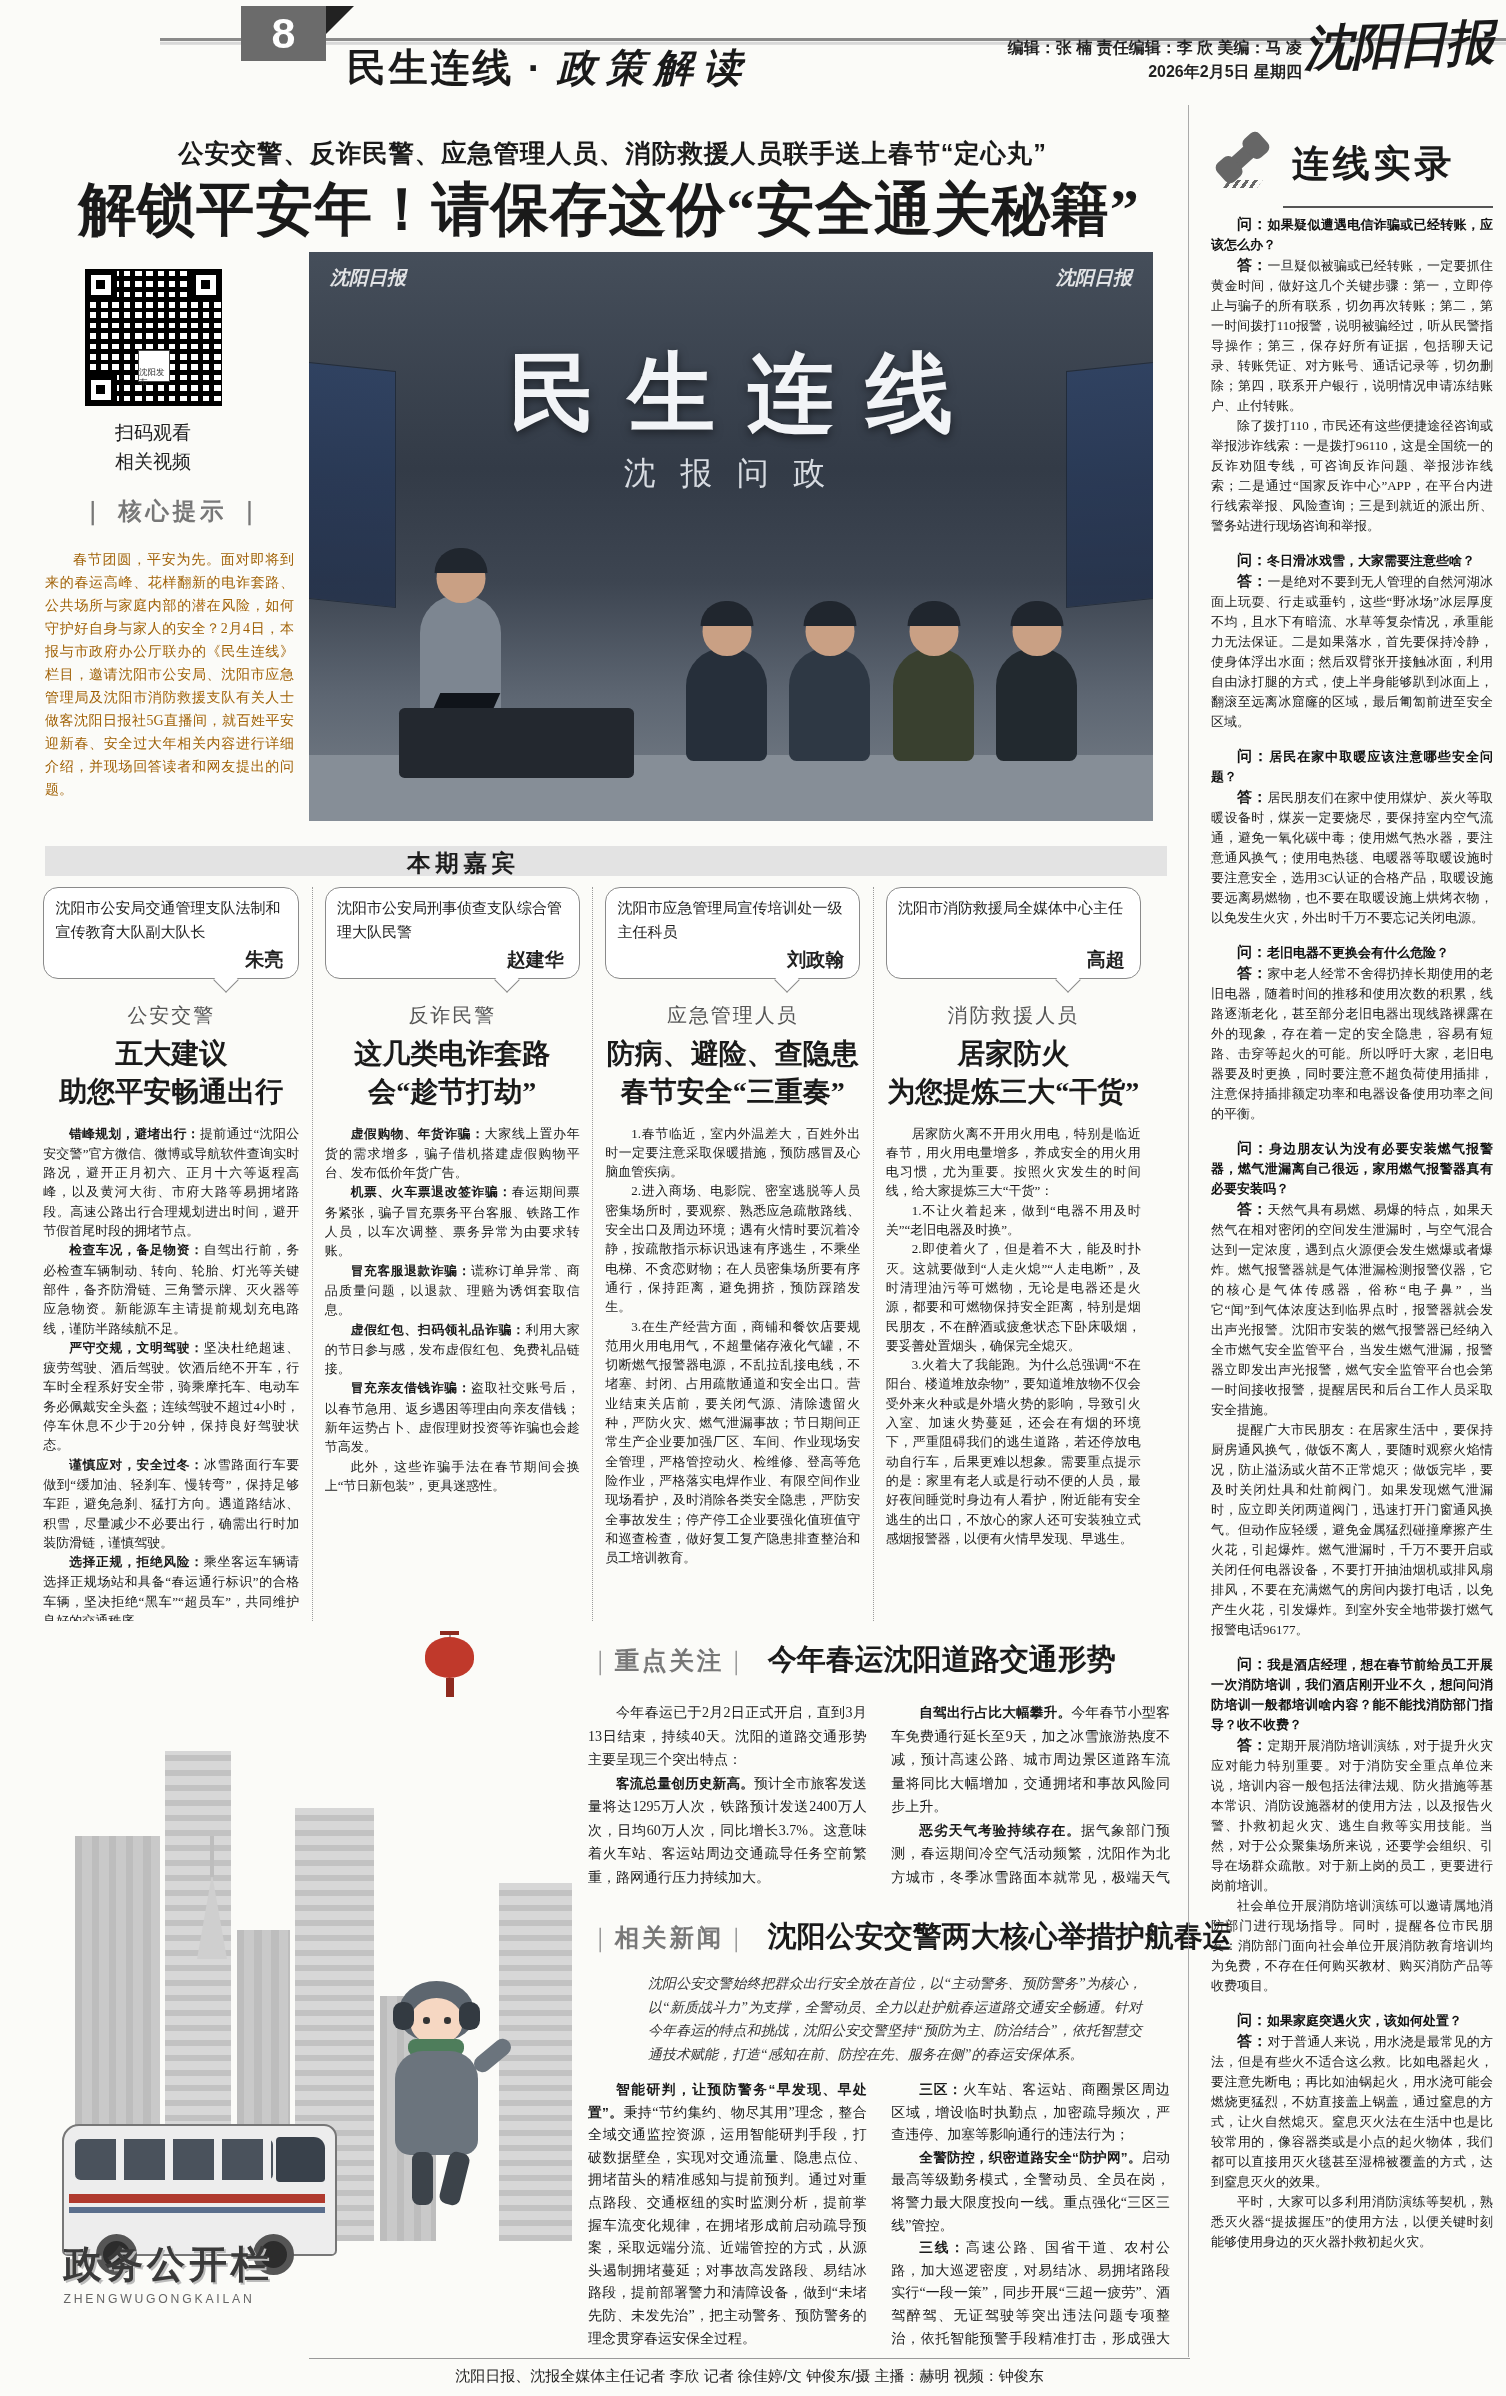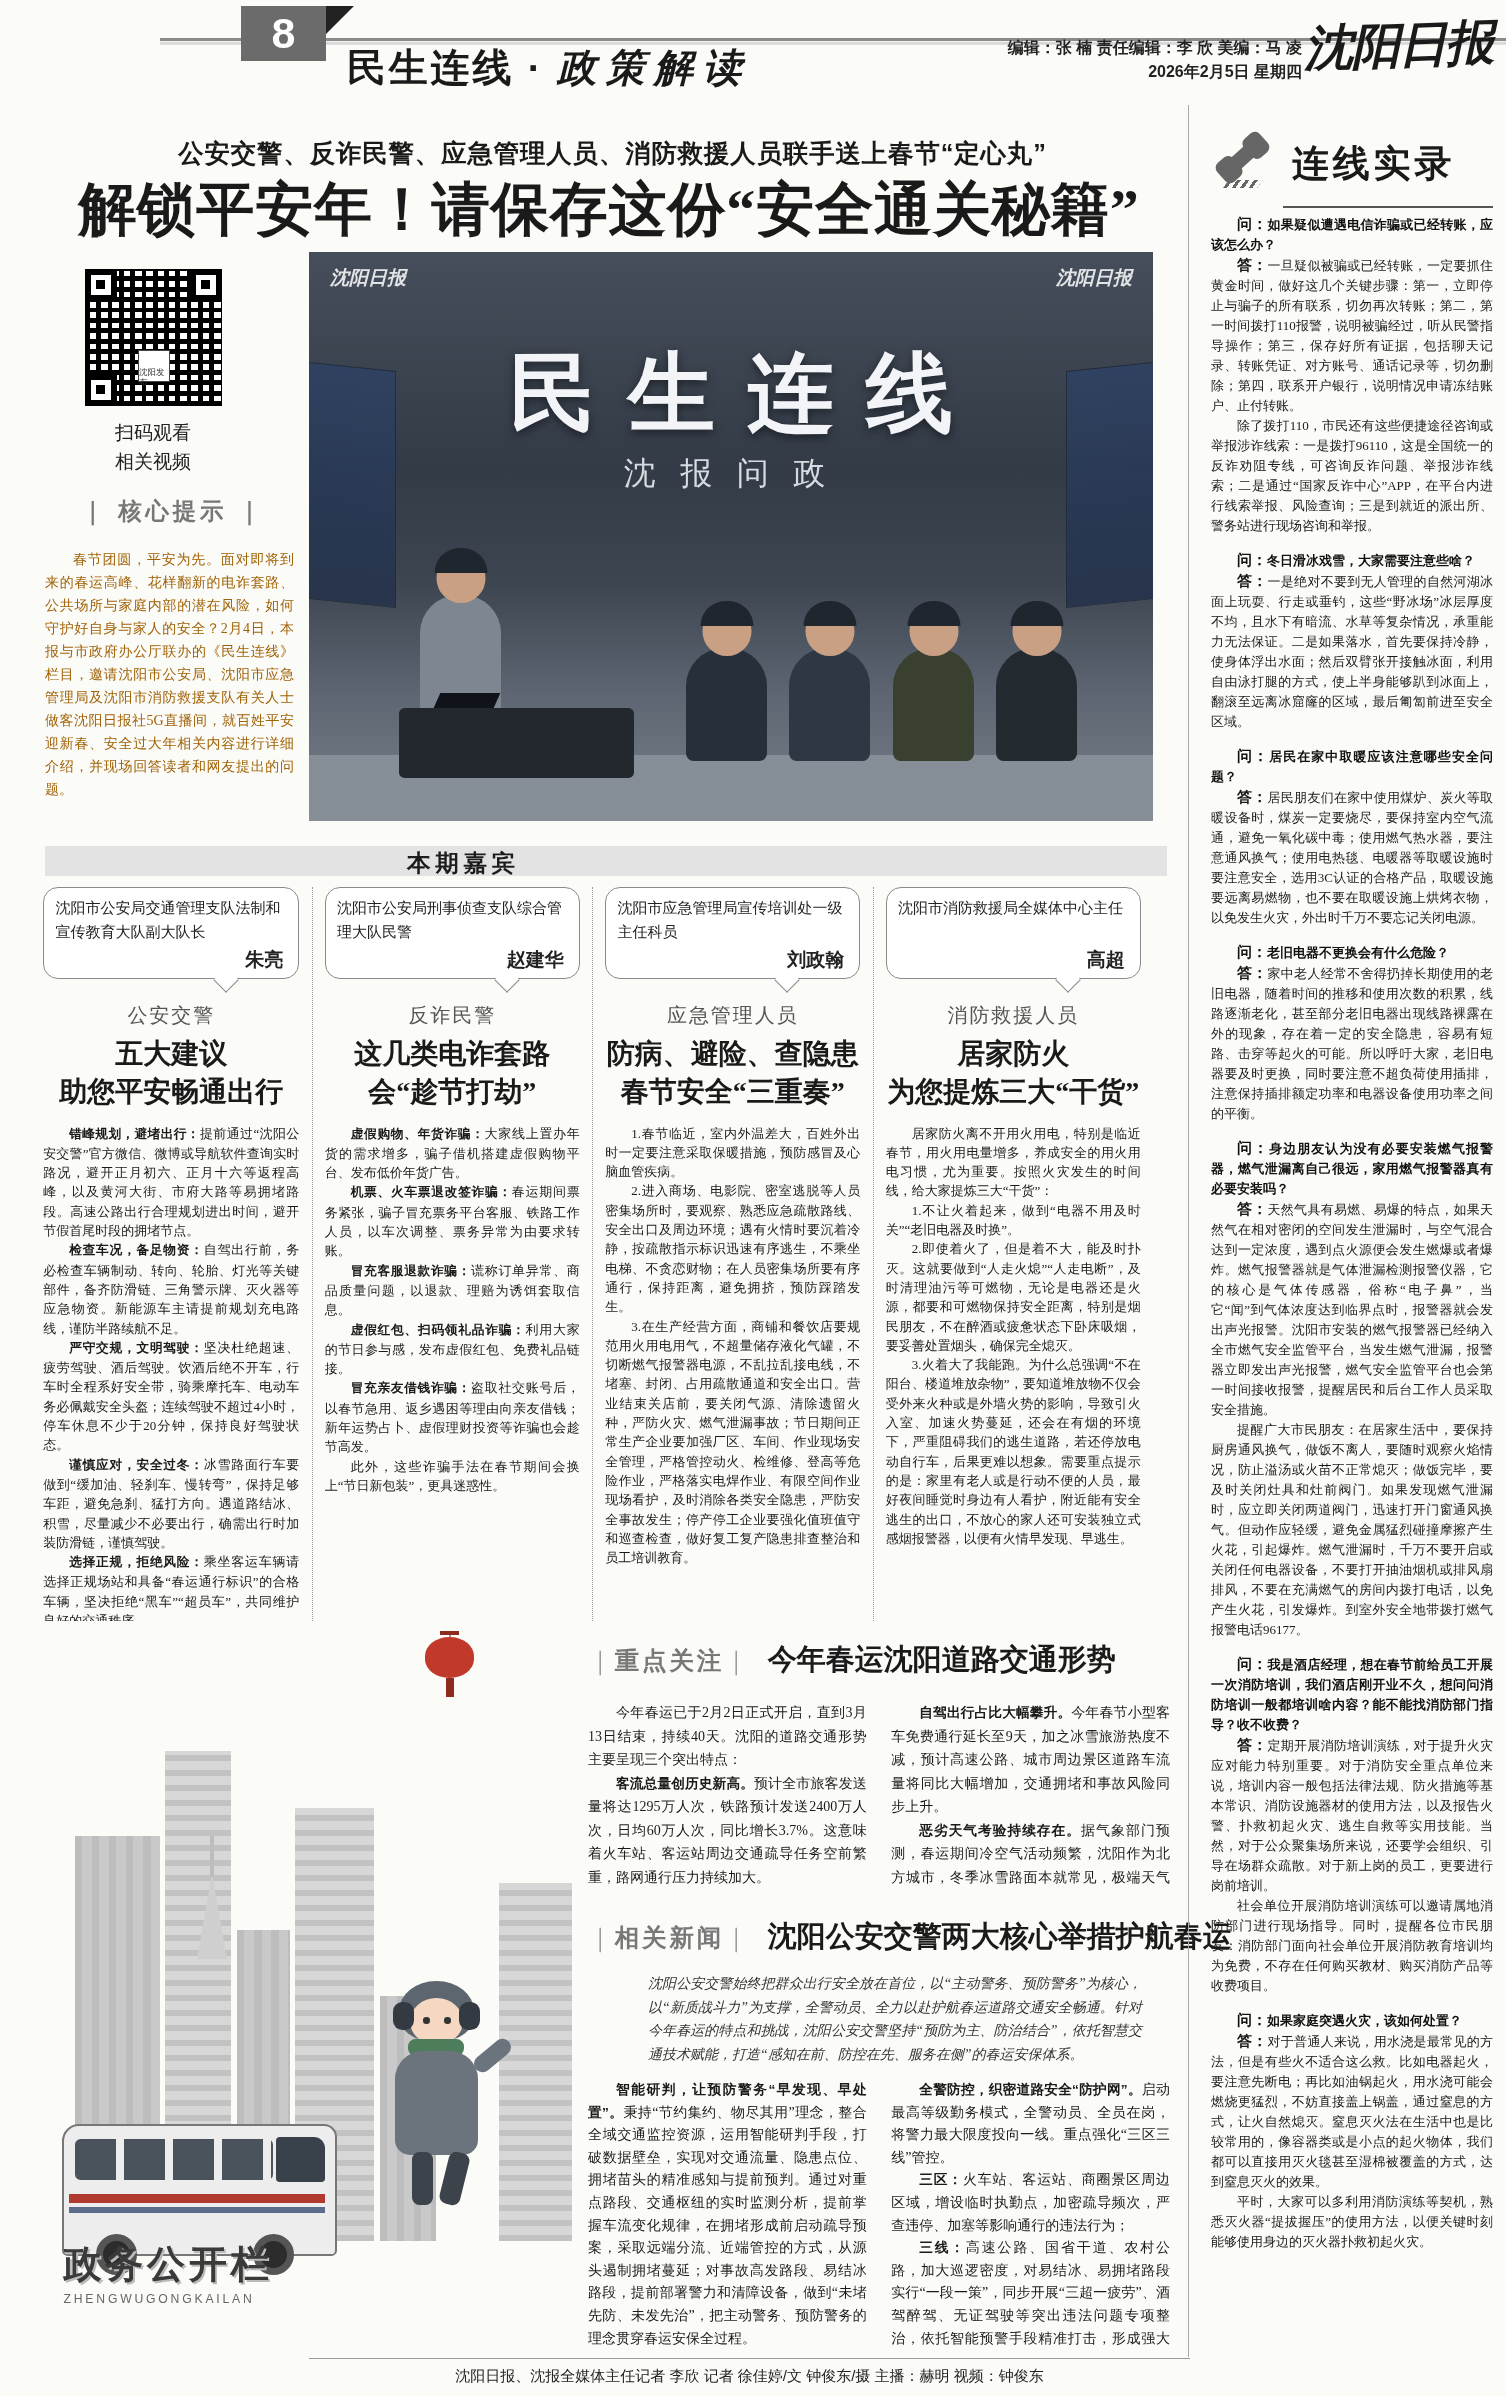--- a/index.html
+++ b/index.html
@@ -334,22 +334,22 @@
   </div>
 
   <div class="sec" id="related-sec">
     <div class="sec-head">
       <span class="sec-label">相关新闻</span>
       <span class="sec-title">沈阳公安交警两大核心举措护航春运</span>
     </div>
     <div class="rel-intro">沈阳公安交警始终把群众出行安全放在首位，以“主动警务、预防警务”为核心，以“新质战斗力”为支撑，全警动员、全力以赴护航春运道路交通安全畅通。针对今年春运的特点和挑战，沈阳公安交警坚持“预防为主、防治结合”，依托智慧交通技术赋能，打造“感知在前、防控在先、服务在侧”的春运安保体系。</div>
     <div id="related-body">
         <p><b>智能研判，让预防警务“早发现、早处置”。</b>秉持“节约集约、物尽其用”理念，整合全域交通监控资源，运用智能研判手段，打破数据壁垒，实现对交通流量、隐患点位、拥堵苗头的精准感知与提前预判。通过对重点路段、交通枢纽的实时监测分析，提前掌握车流变化规律，在拥堵形成前启动疏导预案，采取远端分流、近端管控的方式，从源头遏制拥堵蔓延；对事故高发路段、易结冰路段，提前部署警力和清障设备，做到“未堵先防、未发先治”，把主动警务、预防警务的理念贯穿春运安保全过程。</p>
+        <p><b>三区：</b>火车站、客运站、商圈景区周边区域，增设临时执勤点，加密疏导频次，严查违停、加塞等影响通行的违法行为；</p>
         <p><b>全警防控，织密道路安全“防护网”。</b>启动最高等级勤务模式，全警动员、全员在岗，将警力最大限度投向一线。重点强化“三区三线”管控。</p>
-        <p><b>三区：</b>火车站、客运站、商圈景区周边区域，增设临时执勤点，加密疏导频次，严查违停、加塞等影响通行的违法行为；</p>
         <p><b>三线：</b>高速公路、国省干道、农村公路，加大巡逻密度，对易结冰、易拥堵路段实行“一段一策”，同步开展“三超一疲劳”、酒驾醉驾、无证驾驶等突出违法问题专项整治，依托智能预警手段精准打击，形成强大震慑，让警力配置更科学、执法管控更精准，全力守护春运平安路。</p>
       </div>
   </div>
 
   <div class="vdiv"></div>
   <div class="hotline">
     <div class="hl-head">
       <div class="phone-icon">
         <div class="bar"></div>
           <div class="dash"></div>

